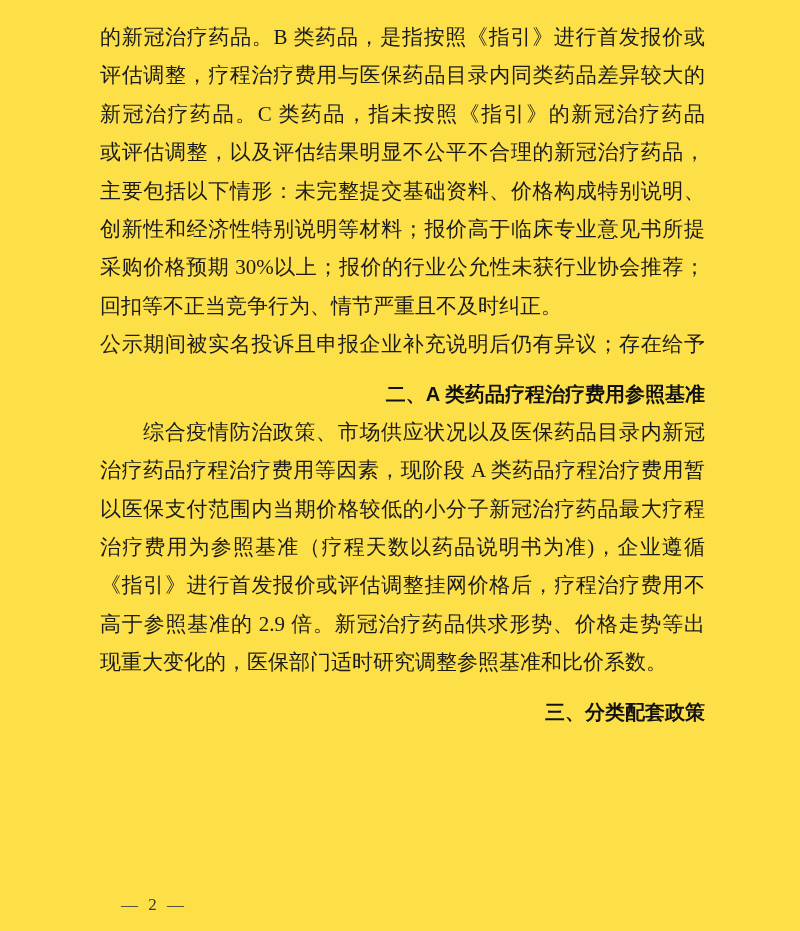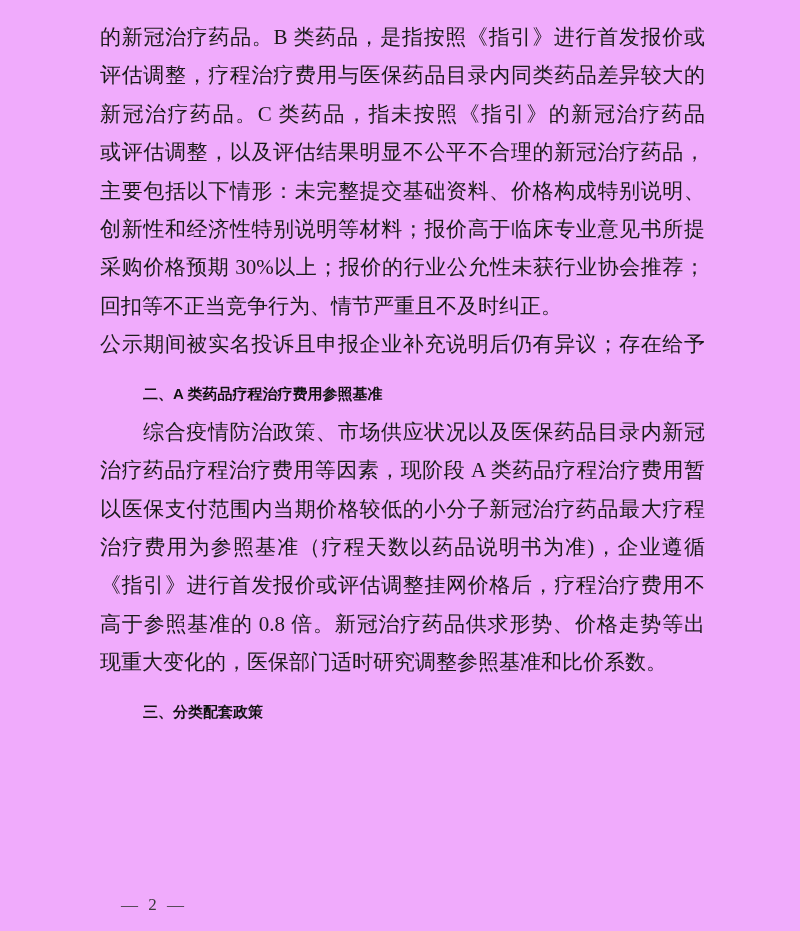--- a/index.html
+++ b/index.html
@@ -6,21 +6,21 @@
   html, body { width: 800px; height: 931px; }
   body {
     background: #ffffff;
     font-family: "Liberation Serif", serif;
     overflow: hidden;
   }
   .page {
     position: relative;
     width: 800px;
     height: 931px;
-    background: #f0abfc;
+    background: #fde047;
   }
   .content {
     position: absolute;
     left: 100px;
     top: 18px;
     width: 605px;
   }
   .line {
     font-family: "Liberation Serif", serif;
     font-size: 21px;
@@ -33,27 +33,27 @@
   }
   .line.end {
     text-align-last: left;
   }
   .line.indent {
     text-indent: 43px;
   }
   .heading {
     font-family: "Liberation Sans", sans-serif;
     font-weight: bold;
-    font-size: 15px;
+    font-size: 20px;
     color: #111111;
     height: 38.4px;
     line-height: 38.4px;
     padding-left: 43px;
     margin-top: 11px;
-    text-align: left;
+    text-align: right;
   }
   .footer {
     position: absolute;
     left: 121px;
     bottom: 16px;
     font-family: "Liberation Serif", serif;
     font-size: 17px;
     color: #3a3a3a;
     letter-spacing: 3px;
   }
@@ -77,21 +77,21 @@
     </div>
 
     <div class="heading">二、A 类药品疗程治疗费用参照基准</div>
 
     <div>
       <div class="line indent">综合疫情防治政策、市场供应状况以及医保药品目录内新冠</div>
       <div class="line">治疗药品疗程治疗费用等因素，现阶段 A 类药品疗程治疗费用暂</div>
       <div class="line">以医保支付范围内当期价格较低的小分子新冠治疗药品最大疗程</div>
       <div class="line">治疗费用为参照基准（疗程天数以药品说明书为准)，企业遵循</div>
       <div class="line">《指引》进行首发报价或评估调整挂网价格后，疗程治疗费用不</div>
-      <div class="line">高于参照基准的 0.8 倍。新冠治疗药品供求形势、价格走势等出</div>
+      <div class="line">高于参照基准的 2.9 倍。新冠治疗药品供求形势、价格走势等出</div>
       <div class="line end">现重大变化的，医保部门适时研究调整参照基准和比价系数。</div>
     </div>
 
     <div class="heading">三、分类配套政策</div>
 
 
   </div>
 
   <div class="footer">— 2 —</div>
 </div>

